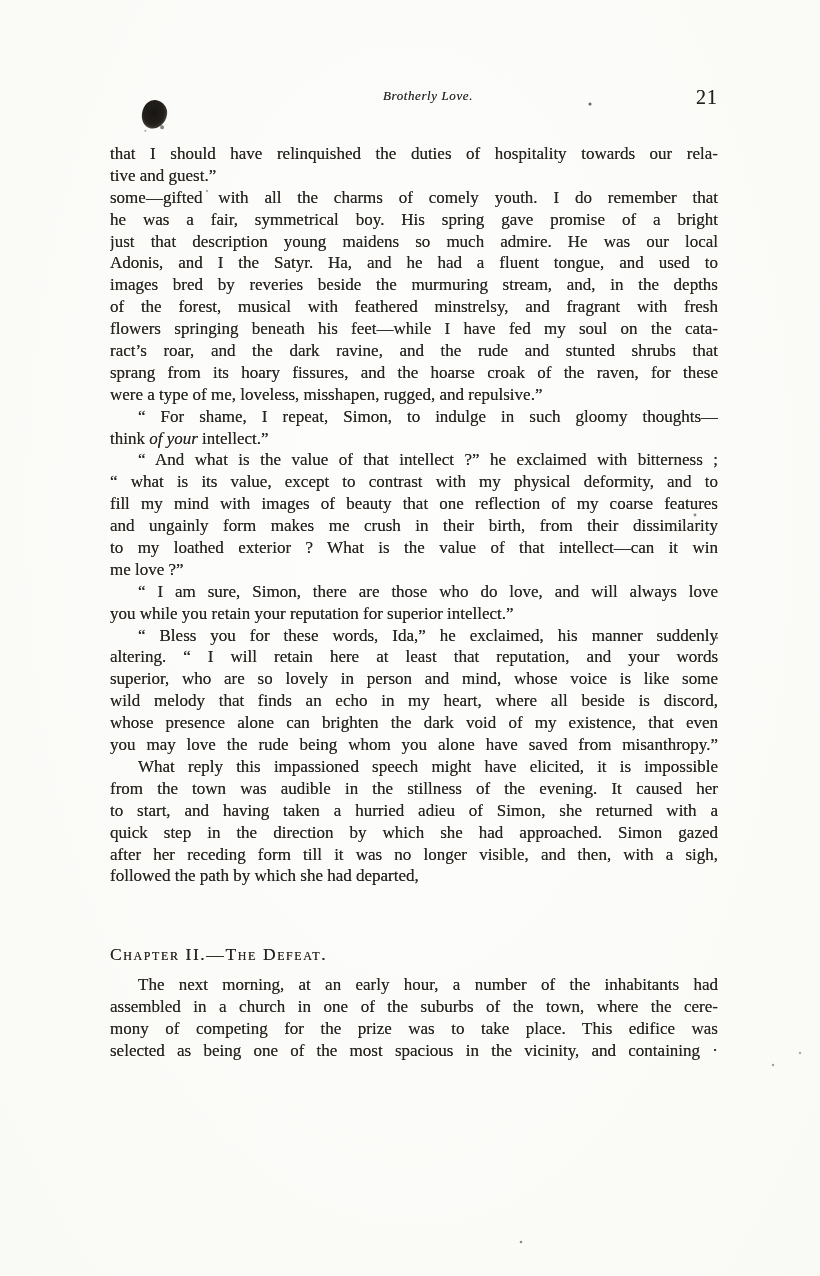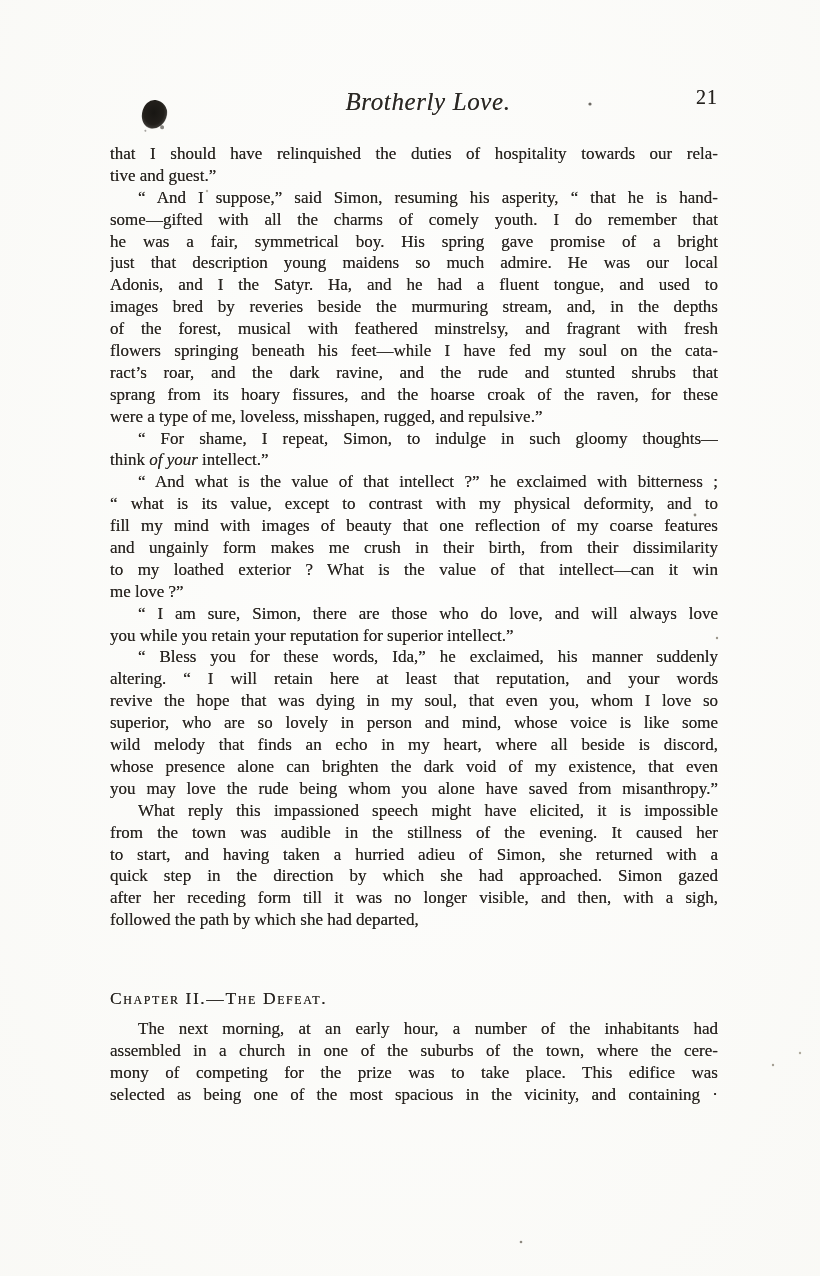--- a/index.html
+++ b/index.html
@@ -27,21 +27,21 @@
     position: absolute;
     top: 88px;
     left: 110px;
     width: 608px;
     height: 30px;
   }
   .running-title {
     display: block;
     text-align: center;
     font-style: italic;
-    font-size: 25px;
+    font-size: 13px;
     letter-spacing: 0.6px;
     position: relative;
     left: 14px;
     color: #2a2723;
     text-shadow: 0 0 0.6px rgba(42,39,35,0.65);
   }
   .page-number {
     position: absolute;
     right: 0;
     top: -2px;
@@ -131,21 +131,20 @@
     <span class="page-number">21</span>
   </header>
 
   <main class="text-block">
     <section id="intro-section">
         <div class="para">
           <div class="tl jl">that I should have relinquished the duties of hospitality towards our rela-</div>
           <div class="tl">tive and guest.”</div>
         </div>
         <div class="para">
-          <div class="tl jl ind">“ And I suppose,” said Simon, resuming his asperity, “ that he is hand-</div>
           <div class="tl jl">some—gifted with all the charms of comely youth.  I do remember that</div>
           <div class="tl jl">he was a fair, symmetrical boy.  His spring gave promise of a bright</div>
           <div class="tl jl">just that description young maidens so much admire.  He was our local</div>
           <div class="tl jl">Adonis, and I the Satyr.  Ha, and he had a fluent tongue, and used to</div>
           <div class="tl jl">images bred by reveries beside the murmuring stream, and, in the depths</div>
           <div class="tl jl">of the forest, musical with feathered minstrelsy, and fragrant with fresh</div>
           <div class="tl jl">flowers springing beneath his feet—while I have fed my soul on the cata-</div>
           <div class="tl jl">ract’s roar, and the dark ravine, and the rude and stunted shrubs that</div>
           <div class="tl jl">sprang from its hoary fissures, and the hoarse croak of the raven, for these</div>
           <div class="tl">were a type of me, loveless, misshapen, rugged, and repulsive.”</div>
@@ -162,21 +161,20 @@
           <div class="tl jl">to my loathed exterior ?  What is the value of that intellect—can it win</div>
           <div class="tl">me love ?”</div>
         </div>
         <div class="para">
           <div class="tl jl ind">“ I am sure, Simon, there are those who do love, and will always love</div>
           <div class="tl">you while you retain your reputation for superior intellect.”</div>
         </div>
         <div class="para">
           <div class="tl jl ind">“ Bless you for these words, Ida,” he exclaimed, his manner suddenly</div>
           <div class="tl jl">altering.  “ I will retain here at least that reputation, and your words</div>
-          <div class="tl jl">revive the hope that was dying in my soul, that even you, whom I love so</div>
           <div class="tl jl">superior, who are so lovely in person and mind, whose voice is like some</div>
           <div class="tl jl">wild melody that finds an echo in my heart, where all beside is discord,</div>
           <div class="tl jl">whose presence alone can brighten the dark void of my existence, that even</div>
           <div class="tl jl">you may love the rude being whom you alone have saved from misanthropy.”</div>
         </div>
         <div class="para">
           <div class="tl jl ind">What reply this impassioned speech might have elicited, it is impossible</div>
           <div class="tl jl">from the town was audible in the stillness of the evening.  It caused her</div>
           <div class="tl jl">to start, and having taken a hurried adieu of Simon, she returned with a</div>
           <div class="tl jl">quick step in the direction by which she had approached.  Simon gazed</div>

